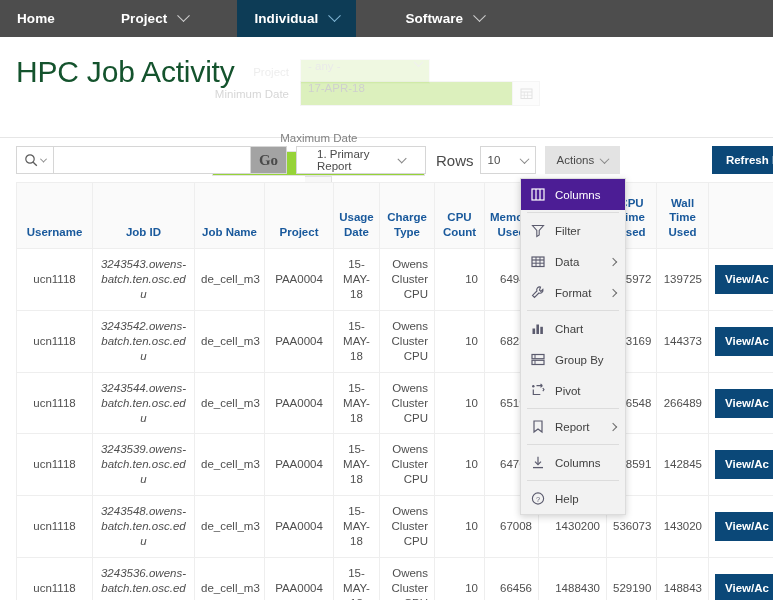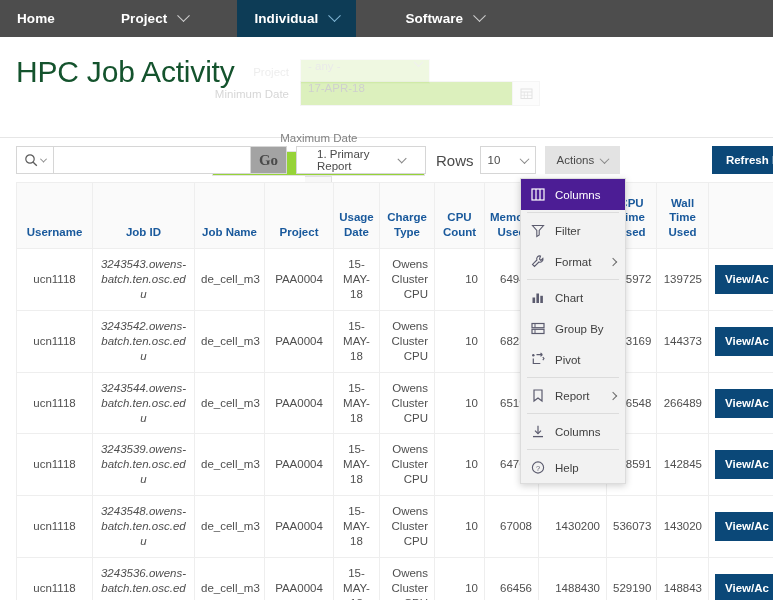--- a/index.html
+++ b/index.html
@@ -410,20 +410,33 @@
         <span class="menu-label">Columns</span>
       </div>
       <div class="menu-sep"></div>
       <div class="menu-item">
         <span class="menu-ico">
           <svg width="16" height="15" viewBox="0 0 16 15">
             <path d="M2.5 2.5 h11 l-4.3 5 v4.5 l-2.4 1.5 v-6 z" fill="none" stroke="#5b5b6e" stroke-width="1.1"></path>
           </svg>
         </span>
         <span class="menu-label">Filter</span>
+      </div>
+      <div class="menu-item">
+        <span class="menu-ico">
+          <svg width="16" height="15" viewBox="0 0 16 15">
+            <rect x="2" y="3" width="12" height="9.5" fill="none" stroke="#5b5b6e" stroke-width="1.2"></rect>
+            <line x1="2" y1="6" x2="14" y2="6" stroke="#5b5b6e" stroke-width="1.2"></line>
+            <line x1="2" y1="9.2" x2="14" y2="9.2" stroke="#5b5b6e" stroke-width="1"></line>
+            <line x1="6" y1="3" x2="6" y2="12.5" stroke="#5b5b6e" stroke-width="1"></line>
+            <line x1="10" y1="3" x2="10" y2="12.5" stroke="#5b5b6e" stroke-width="1"></line>
+          </svg>
+        </span>
+        <span class="menu-label">Data</span>
+        <span class="menu-arrow"></span>
       </div>
       <div class="menu-item">
         <span class="menu-ico">
           <svg width="16" height="15" viewBox="0 0 16 15">
             <path d="M10.5 2 a3 3 0 0 0-3.6 4 L2.5 10.4 l2 2 4.4-4.4 a3 3 0 0 0 4-3.6 l-2 2 -1.4-1.4 z" fill="none" stroke="#5b5b6e" stroke-width="1.1"></path>
           </svg>
         </span>
         <span class="menu-label">Format</span>
         <span class="menu-arrow"></span>
       </div>

